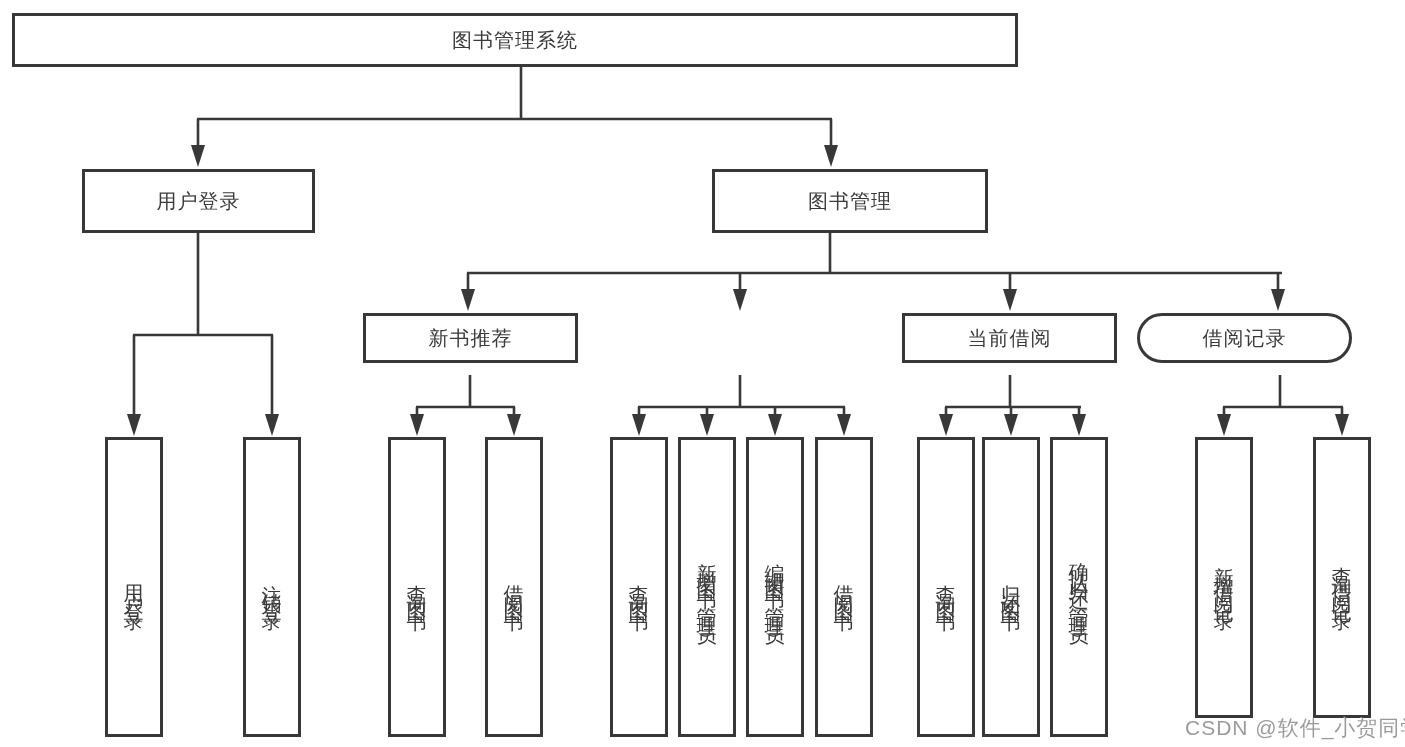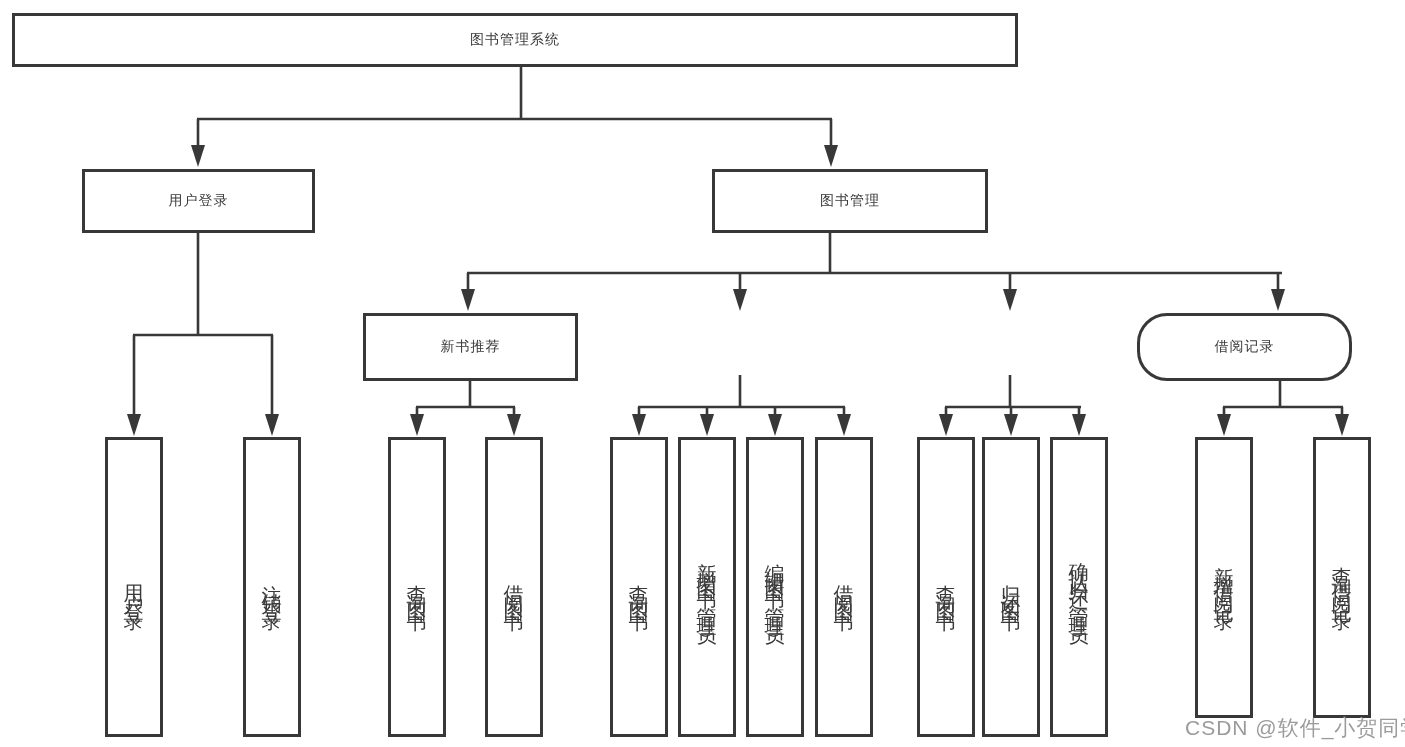--- a/index.html
+++ b/index.html
@@ -14,36 +14,36 @@
   .connectors line{stroke:#383838;stroke-width:2.6;}
   .connectors polygon{fill:#383838;stroke:none;}
   .node{
     position:absolute;
     box-sizing:border-box;
     border:3px solid #383838;
     background:#ffffff;
     display:flex;align-items:center;justify-content:center;
     color:#3a3a3a;
   }
-  .hbox{font-size:14px;letter-spacing:1px;justify-content:center;}
+  .hbox{font-size:20px;letter-spacing:1px;justify-content:center;}
   .vbox span{
     writing-mode:vertical-rl;
     text-orientation:mixed;
     font-size:20px;
     line-height:1;
     letter-spacing:9px;
     color:#3a3a3a;
   }
   
   .n-root{left:12px;top:13px;width:1006px;height:54px;}
   
   .n-userlogin{left:82px;top:169px;width:233px;height:64px;}
   .n-bookmgmt{left:712px;top:169px;width:276px;height:64px;}
   
-  .lvl3{top:313px;height:68px;width:215px;}
+  .lvl3{top:313px;height:50px;width:215px;}
   .n-recommend{left:363px;}
   .n-borrow{left:633px;}
   .n-current{left:902px;}
   .n-records{left:1137px;border-radius:30px;}
   
   .leaf{top:437px;width:58px;height:300px;}
   .leaf.short{height:281px;}
   .l-u1{left:105px;} .l-u2{left:243px;}
   .l-r1{left:388px;} .l-r2{left:485px;}
   .l-b1{left:610px;} .l-b2{left:678px;} .l-b3{left:746px;} .l-b4{left:815px;}
@@ -134,20 +134,23 @@
   <div class="node hbox n-userlogin">
     <span>用户登录</span>
   </div>
   <div class="node hbox n-bookmgmt">
     <span>图书管理</span>
   </div>
 
   <div class="node hbox lvl3 n-recommend">
     <span>新书推荐</span>
   </div>
+  <div class="node hbox lvl3 n-current">
+    <span>当前借阅</span>
+  </div>
   <div class="node hbox lvl3 n-records">
     <span>借阅记录</span>
   </div>
 
   <div class="node vbox leaf l-u1">
     <span>用户登录</span>
   </div>
   <div class="node vbox leaf l-u2">
     <span>注销登录</span>
   </div>

